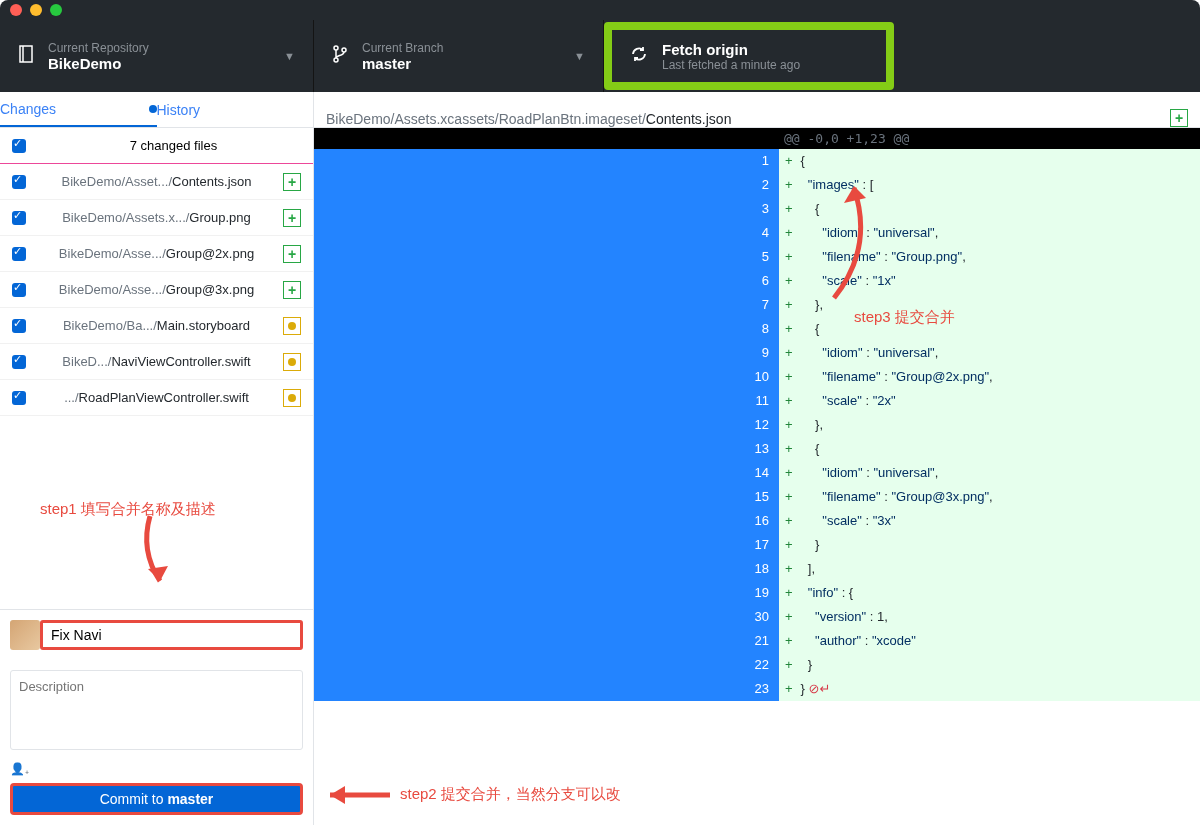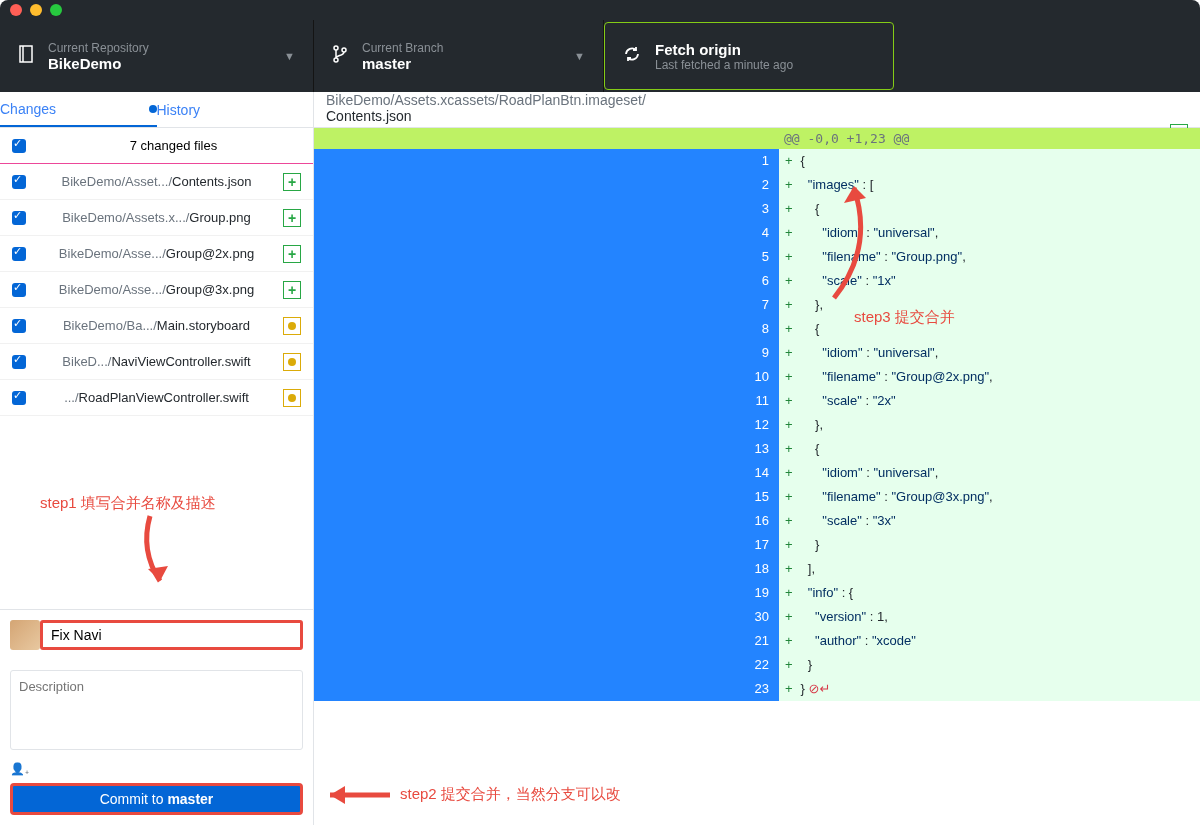--- a/index.html
+++ b/index.html
@@ -10,21 +10,21 @@
 .titlebar { height: 20px; background: #24292e; display: flex; align-items: center; padding: 0 10px; gap: 8px; }
 .tl-dot { width: 12px; height: 12px; border-radius: 50%; }
 .tl-red { background: #ff5f56; }
 .tl-yellow { background: #ffbd2e; }
 .tl-green { background: #27c93f; }
 
 .toolbar { height: 72px; background: #24292e; display: flex; }
 .tool-section { display: flex; align-items: center; padding: 0 18px; border-right: 1px solid #141414; position: relative; }
 .tool-section.repo { width: 314px; }
 .tool-section.branch { width: 290px; }
-.tool-section.fetch { width: 290px; border: 1px solid #84cc16; border-radius: 4px; margin: 2px 0; }
+.tool-section.fetch { width: 290px; border: 8px solid #84cc16; border-radius: 4px; margin: 2px 0; }
 .tool-icon { color: #fff; margin-right: 14px; }
 .tool-text { flex: 1; }
 .tool-label { color: #8a9096; font-size: 12px; }
 .tool-value { color: #fff; font-size: 15px; font-weight: 600; }
 .tool-caret { color: #8a9096; font-size: 11px; }
 
 .body { display: flex; height: calc(100% - 92px); }
 
 .sidebar { width: 314px; border-right: 1px solid #e1e4e8; display: flex; flex-direction: column; }
 .tabs { display: flex; height: 36px; border-bottom: 1px solid #e1e4e8; }
@@ -55,26 +55,26 @@
 .commit-box { border-top: 1px solid #e1e4e8; padding: 10px; }
 .commit-summary-row { display: flex; margin-bottom: 20px; }
 .avatar { width: 30px; height: 30px; background: linear-gradient(135deg, #d4a574, #e8c8a0); border-radius: 3px; }
 .summary-input { flex: 1; height: 30px; border: 3px solid #e84a3f; border-radius: 3px; padding: 0 8px; font-size: 14px; }
 .desc-input { width: 100%; height: 80px; border: 1px solid #e1e4e8; border-radius: 3px; padding: 8px; font-size: 13px; color: #6a737d; resize: none; }
 .coauthor { font-size: 12px; color: #6a737d; margin: 6px 0; }
 .commit-btn { width: 100%; height: 32px; background: #0366d6; color: #fff; border: 3px solid #e84a3f; border-radius: 4px; font-size: 14px; font-weight: 500; cursor: pointer; }
 .commit-btn b { font-weight: 700; }
 
 .main { flex: 1; display: flex; flex-direction: column; }
-.path-bar { height: 36px; display: flex; align-items: flex-start; padding: 0 12px; border-bottom: 1px solid #e1e4e8; font-size: 14px; color: #6a737d; flex-direction: column; }
+.path-bar { height: 36px; display: flex; align-items: flex-end; padding: 0 12px; border-bottom: 1px solid #e1e4e8; font-size: 14px; color: #6a737d; }
 .path-bar .strong { color: #24292e; }
 .expand-icon { width: 18px; height: 18px; border: 1px solid #28a745; color: #28a745; display: flex; align-items: center; justify-content: center; font-weight: bold; margin-left: auto; }
 
 .diff-view { flex: 1; overflow: auto; position: relative; }
-.hunk-header { background: #bef264; color: #6a737d; padding: 3px 0; font-family: "SF Mono", Menlo, monospace; font-size: 13px; padding-left: 470px; }
+.hunk-header { background: #000000; color: #6a737d; padding: 3px 0; font-family: "SF Mono", Menlo, monospace; font-size: 13px; padding-left: 470px; }
 .code-line { display: flex; font-family: "SF Mono", Menlo, monospace; font-size: 13px; line-height: 24px; }
 .gutter { width: 465px; background: #2384ff; color: #fff; text-align: right; padding-right: 10px; }
 .line-content { flex: 1; background: #e6ffed; padding-left: 6px; white-space: pre; color: #24292e; }
 .line-content .plus { color: #22863a; margin-right: 8px; }
 .line-content .str { color: #032f62; }
 .line-content .sym { color: #d73a49; }
 
 .arrow { position: absolute; }
 </style>
 </head>
@@ -181,21 +181,21 @@
     <span class="file-status mod"></span>
   </div>
           <div class="file-row">
     <span class="cb"></span>
     <span class="file-name">.../<span class="strong">RoadPlanViewController.swift</span></span>
     <span class="file-status mod"></span>
   </div>
         </div>
 
       <div class="annot-area">
-        <div class="annot" style="left:40px; top:78px;">step1 填写合并名称及描述</div>
+        <div class="annot" style="left:40px; top:84px;">step1 填写合并名称及描述</div>
         <svg class="arrow" style="left:120px; top:95px;" width="60" height="85">
           <path d="M30 5 Q 20 40 40 70" stroke="#e84a3f" stroke-width="5" fill="none"></path>
           <path d="M40 70 L28 58 L48 55 Z" fill="#e84a3f"></path>
         </svg>
       </div>
 
       <div class="commit-box">
         <div class="commit-summary-row">
           <div class="avatar"></div>
           <input class="summary-input" value="Fix Navi" style="">

